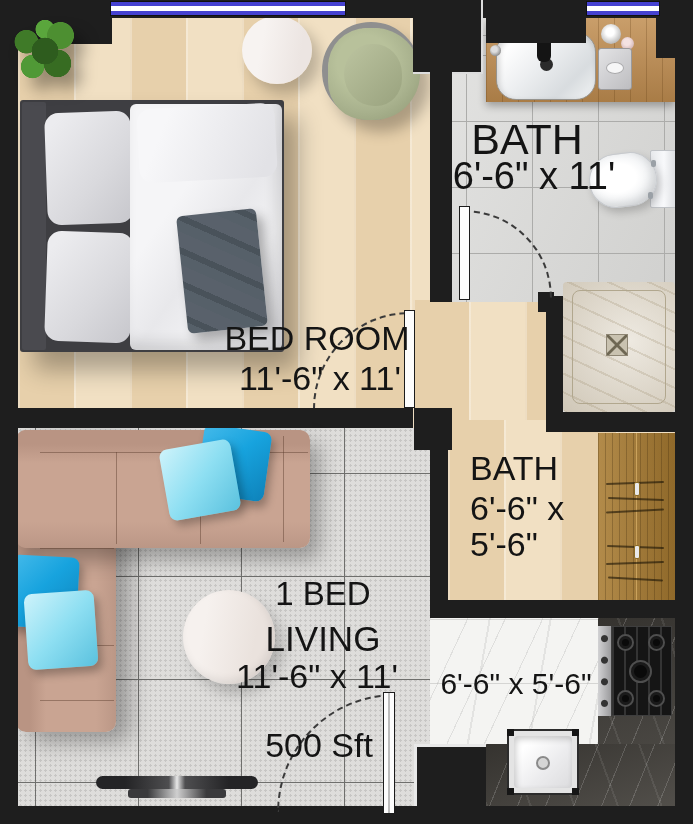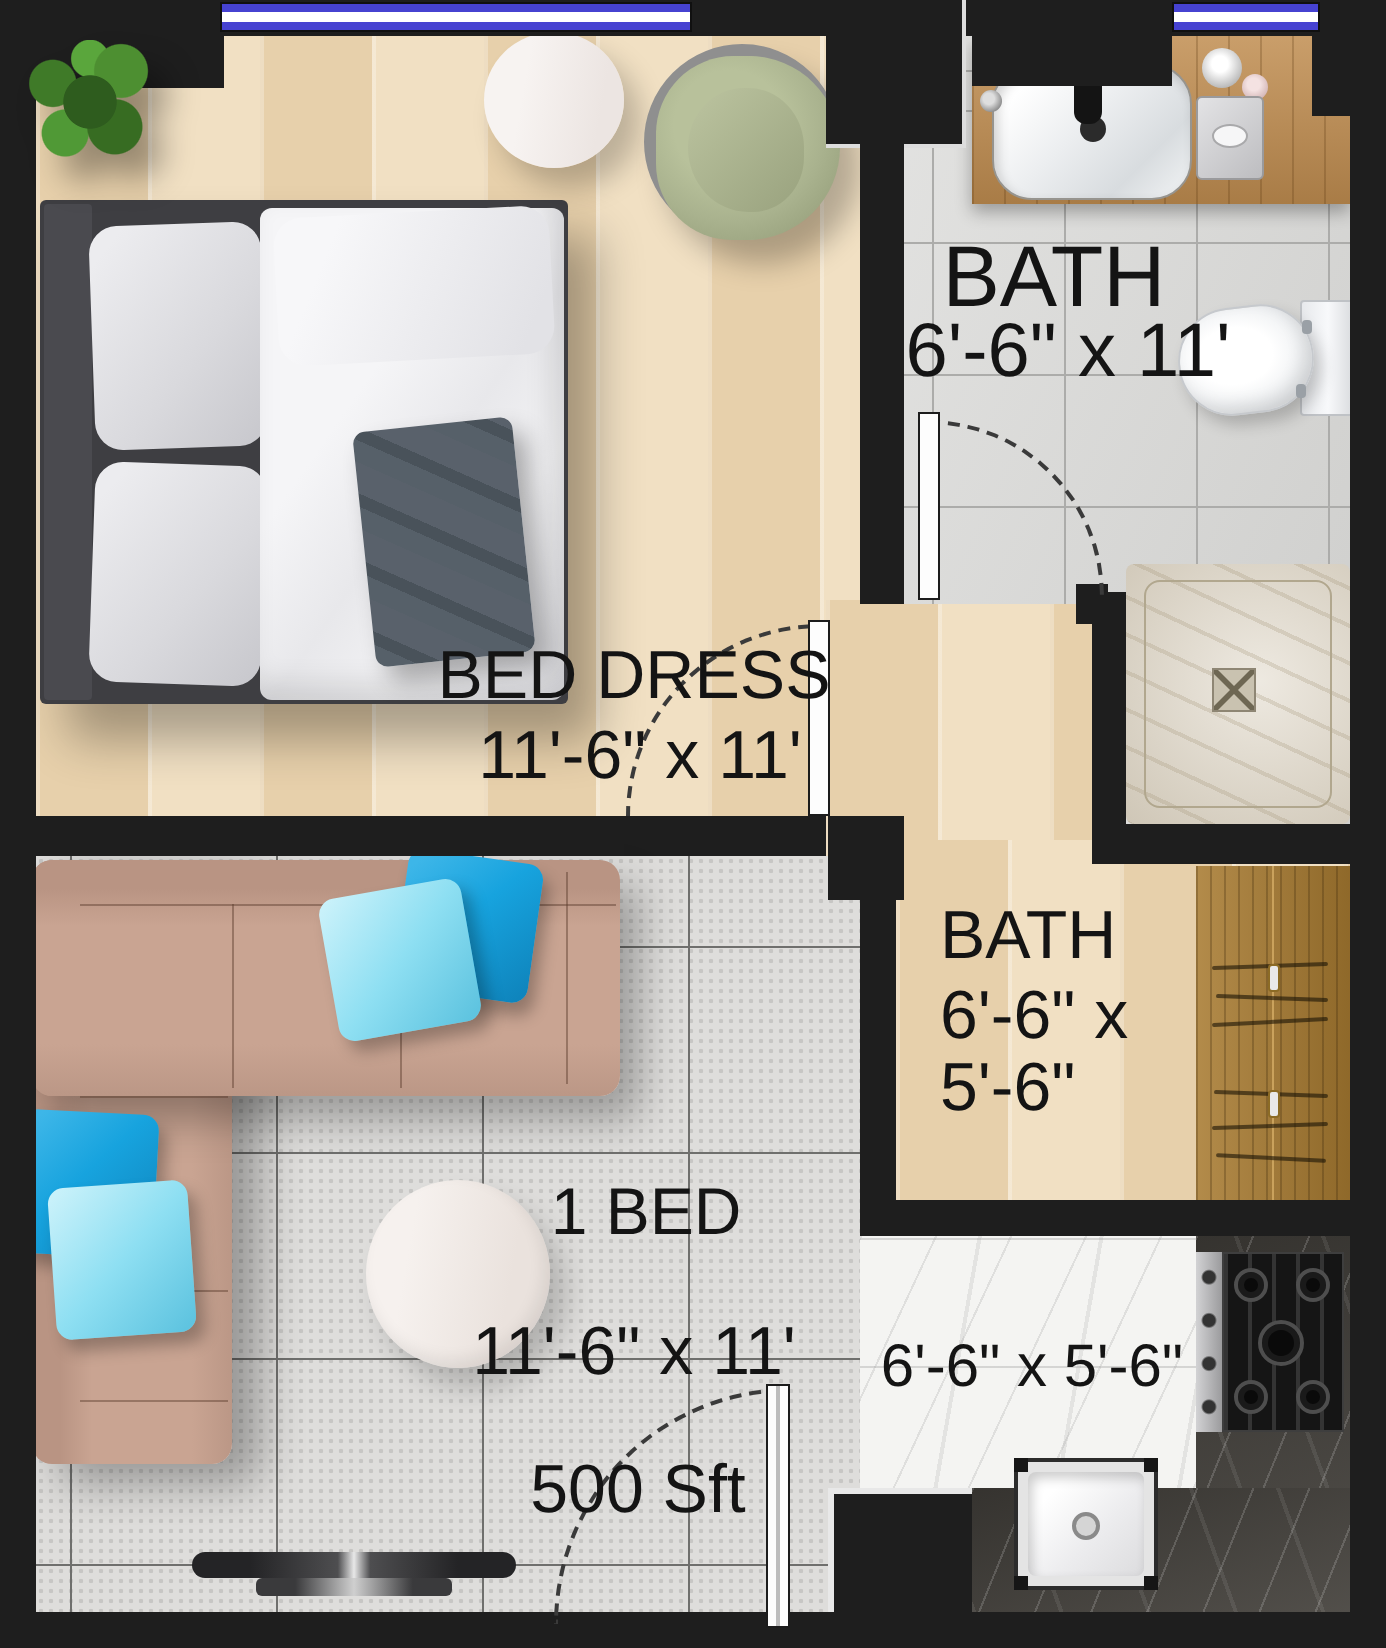--- a/index.html
+++ b/index.html
@@ -200,26 +200,27 @@
   <div class="arc tr" style="left:464px;top:210px;width:88px;height:88px;z-index:50;"></div>
   <div class="leaf" style="left:459px;top:206px;width:11px;height:94px;z-index:51;"></div>
   <div class="arc tl" style="left:313px;top:312px;width:97px;height:96px;z-index:50;"></div>
   <div class="leaf" style="left:404px;top:310px;width:11px;height:98px;z-index:51;"></div>
   <div class="arc tl" style="left:277px;top:694px;width:118px;height:118px;z-index:50;"></div>
   <div class="leaf" style="left:383px;top:692px;width:12px;height:122px;background:linear-gradient(90deg,#fdfdfd 0 4px,#bdbdbd 4px 6px,#fdfdfd 6px 12px);z-index:51;"></div>
 
   <div class="lbl" style="left:452px;top:116px;width:150px;font-size:43px;">BATH</div>
   <div class="lbl" style="left:444px;top:156px;width:180px;font-size:38px;">6'-6" x 11'</div>
 
-  <div class="lbl" style="left:217px;top:320px;width:200px;font-size:34px;">BED DRESS</div>
+  <div class="lbl" style="left:217px;top:320px;width:200px;font-size:34px;">BED ROOM</div>
   <div class="lbl" style="left:220px;top:360px;width:200px;font-size:34px;">11'-6" x 11'</div>
 
   <div class="lbl" style="left:470px;top:450px;width:120px;font-size:34px;text-align:left;">BATH</div>
   <div class="lbl" style="left:470px;top:490px;width:120px;font-size:34px;text-align:left;">6'-6" x</div>
   <div class="lbl" style="left:470px;top:526px;width:120px;font-size:34px;text-align:left;">5'-6"</div>
 
-  <div class="lbl" style="left:223px;top:588px;width:200px;font-size:33px;">1 BED</div>
+  <div class="lbl" style="left:223px;top:576px;width:200px;font-size:33px;">1 BED</div>
+  <div class="lbl" style="left:223px;top:620px;width:200px;font-size:35px;">LIVING</div>
   <div class="lbl" style="left:217px;top:658px;width:200px;font-size:34px;">11'-6" x 11'</div>
   <div class="lbl" style="left:219px;top:727px;width:200px;font-size:34px;">500 Sft</div>
 
   <div class="lbl" style="left:428px;top:668px;width:176px;font-size:30px;">6'-6" x 5'-6"</div>
 
 </div>
 
 </body></html>

